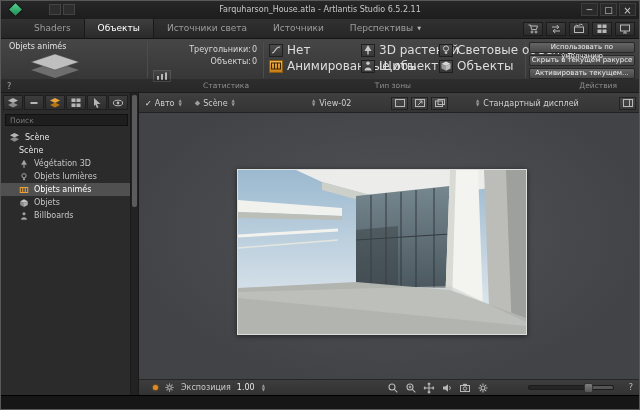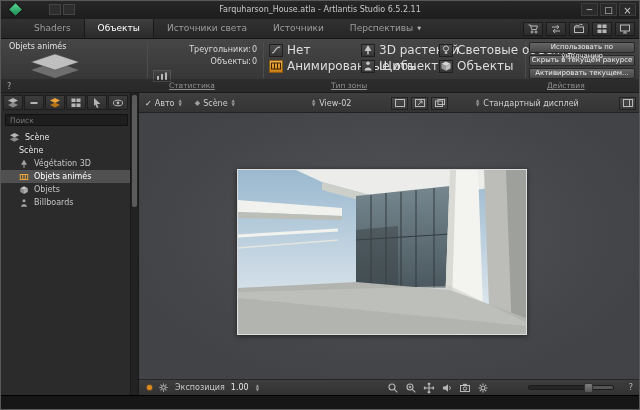--- a/index.html
+++ b/index.html
@@ -24,21 +24,21 @@
   .mb-icons{position:absolute;right:4px;top:3px;display:flex;gap:3px;}
   .mb-icon{width:20px;height:14px;border:1px solid #1b1b1b;background:linear-gradient(#3b3b3b,#2c2c2c);display:flex;align-items:center;justify-content:center;}
 
   
   .inspector{position:absolute;top:38px;left:0;right:0;height:54px;background:linear-gradient(#464646,#323232);border-bottom:1px solid #1b1b1b;font-size:8px;}
   .insp-divider{position:absolute;top:3px;bottom:14px;width:1px;background:#272727;border-right:1px solid #4d4d4d;}
   .panel-title{position:absolute;left:8px;top:3px;color:#e2e2e2;font-size:8px;}
   .insp-logo{position:absolute;left:26px;top:13px;}
   .help-left{position:absolute;left:6px;bottom:1px;color:#cfcfcf;font-size:8px;}
   .labels-strip{position:absolute;left:0;right:0;bottom:0;height:13px;background:rgba(0,0,0,.18);}
-  .section-label{position:absolute;bottom:0;height:13px;line-height:13px;color:#8f8f8f;font-size:7.5px;text-align:left;text-decoration:underline;}
+  .section-label{position:absolute;bottom:0;height:13px;line-height:13px;color:#8f8f8f;font-size:7.5px;text-align:right;}
   .stats{position:absolute;left:150px;top:5px;width:106px;color:#d8d8d8;}
   .stat-row{display:flex;justify-content:flex-end;gap:1px;line-height:12px;font-size:8px;}
   .stats-btn{position:absolute;left:152px;top:31px;width:18px;height:12px;border:1px solid #555;background:linear-gradient(#454545,#333);display:flex;align-items:center;justify-content:center;}
   .tz-btn{position:absolute;display:flex;align-items:center;gap:4px;color:#ddd;font-size:12px;white-space:nowrap;}
   .tz-icon{width:14px;height:13px;border:1px solid #1f1f1f;background:linear-gradient(#4c4c4c,#353535);display:flex;align-items:center;justify-content:center;flex:none;}
   .tz-icon.active{background:linear-gradient(#f2b24b,#c87d14);border-color:#8a5a10;}
   .actions{position:absolute;left:528px;top:3px;width:106px;}
   .action-btn{height:11px;margin-bottom:2px;background:linear-gradient(#656565,#484848);border:1px solid #272727;border-radius:2px;color:#ececec;font-size:7px;line-height:9px;text-align:center;}
 
   
@@ -62,21 +62,21 @@
   .check{color:#e8e8e8;font-size:8px;}
   .dia{color:#9e9e9e;font-size:7px;}
   .spin{display:inline-flex;flex-direction:column;line-height:3.6px;font-size:4.3px;color:#999;margin:0 1px;}
   .vt-btn{width:17px;height:13px;border:1px solid #222;background:linear-gradient(#4a4a4a,#383838);display:flex;align-items:center;justify-content:center;}
   .viewport{position:absolute;left:0;right:0;top:20px;bottom:16px;background:radial-gradient(ellipse at 50% 45%,#515356 0%,#414346 75%);}
   .render{position:absolute;left:98px;top:56px;width:290px;height:166px;background:#fff;border:1px solid #dedede;box-shadow:0 1px 5px rgba(0,0,0,.55);}
   .render svg{display:block;width:100%;height:100%;}
 
   
   .bb{position:absolute;left:0;right:0;bottom:0;height:16px;background:linear-gradient(#3d3d3d,#323232);border-top:1px solid #262626;display:flex;align-items:center;color:#c9c9c9;font-size:8px;}
-  .bb-left{display:flex;align-items:center;gap:6px;padding-left:8px;}
+  .bb-left{display:flex;align-items:center;gap:6px;padding-left:14px;}
   .dot{width:5px;height:5px;border-radius:50%;background:#e08a1e;box-shadow:0 0 2px #e08a1e;}
   .bb-val{color:#e8e8e8;}
   .bb-right{margin-left:auto;display:flex;align-items:center;gap:3px;padding-right:6px;}
   .bb-btn{width:15px;height:12px;display:flex;align-items:center;justify-content:center;}
   .bb-slider{position:relative;width:86px;height:5px;background:#262626;border:1px solid #1c1c1c;border-radius:2px;margin:0 8px 0 34px;}
   .bb-fill{position:absolute;right:0;top:0;bottom:0;width:26px;background:#555;border-radius:2px;}
   .bb-thumb{position:absolute;right:20px;top:-3px;width:9px;height:10px;background:linear-gradient(#7d7d7d,#565656);border:1px solid #333;border-radius:2px;}
   .bb-help{color:#bbb;margin-left:4px;}
 
   .statusstrip{position:absolute;left:0;right:0;bottom:0;height:14px;background:#161616;border-top:1px solid #000;}
@@ -310,20 +310,29 @@
         <span>Scène</span>
       </div>
       <div class="tree-row child">
         <span>
             <svg class="ic" width="10" height="10" viewBox="0 0 12 12" fill="#a5a5a5">
               <polygon points="6,1 9.5,7 2.5,7"></polygon>
               <rect x="5.3" y="7" width="1.4" height="3.5"></rect>
             </svg>
           </span>
         <span>Végétation 3D</span>
+      </div>
+      <div class="tree-row child">
+        <span>
+            <svg class="ic" width="10" height="10" viewBox="0 0 12 12" fill="none" stroke="#a5a5a5" stroke-width="1.2">
+              <circle cx="6" cy="4.5" r="2.6"></circle>
+              <rect x="4.8" y="7.6" width="2.4" height="2.2" fill="#a5a5a5" stroke="none"></rect>
+            </svg>
+          </span>
+        <span>Objets lumières</span>
       </div>
       <div class="tree-row child selected">
         <span>
             <svg class="ic" width="10" height="10" viewBox="0 0 12 12" fill="none" stroke="#eba33a" stroke-width="1.2">
               <rect x="1.5" y="3" width="9" height="6"></rect>
               <line x1="4.5" y1="3" x2="4.5" y2="9"></line>
               <line x1="7.5" y1="3" x2="7.5" y2="9"></line>
             </svg>
           </span>
         <span>Objets animés</span>

